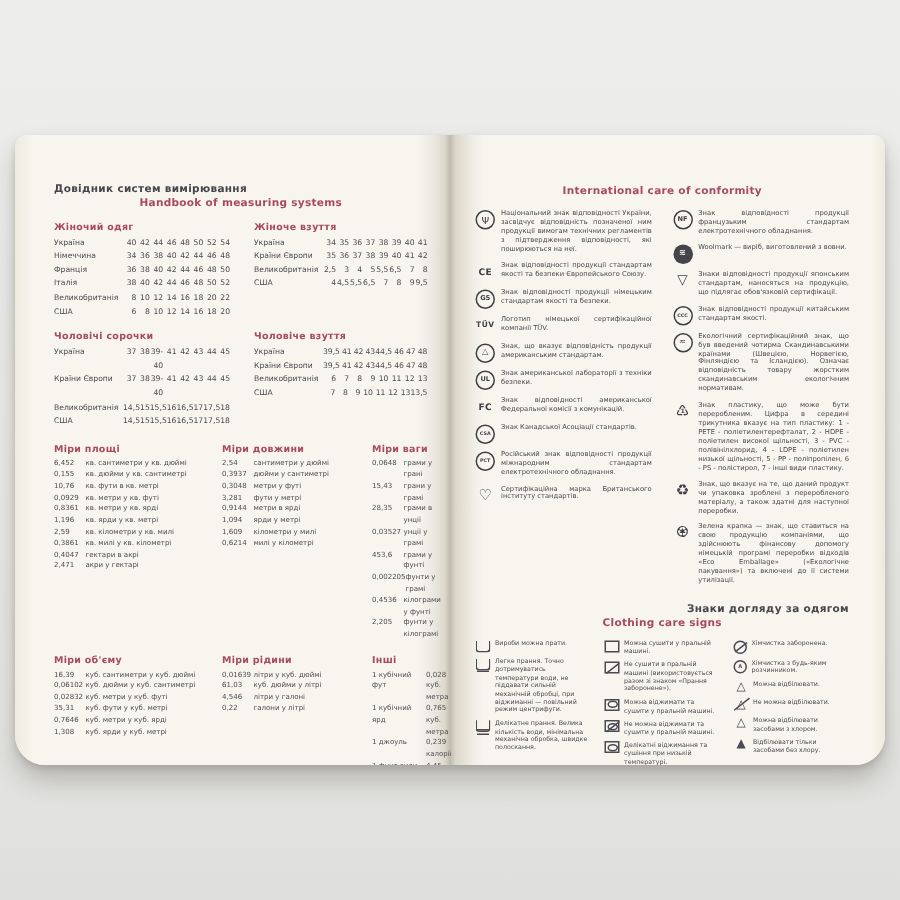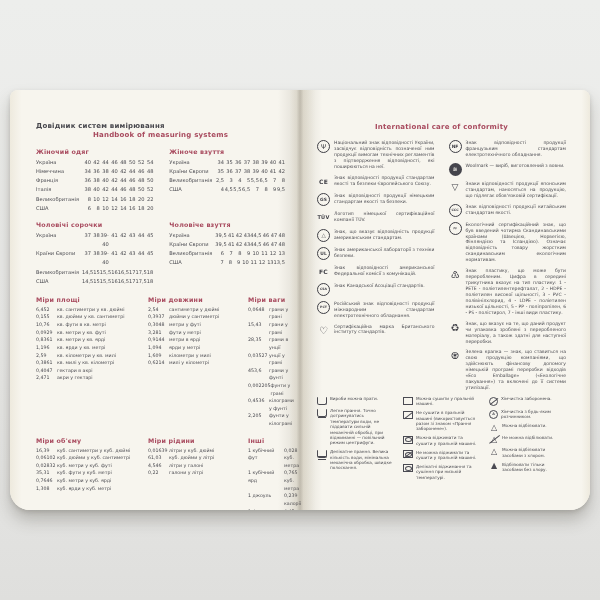--- a/index.html
+++ b/index.html
@@ -631,20 +631,24 @@
             <span class="mi ic-recycling-icon">♻</span>
             <span class="txt">Знак, що вказує на те, що даний продукт чи упаковка зроблені з переробленого матеріалу, а також здатні для наступної переробки.</span>
           </div>
           <div class="mark-item">
             <span class="mi ic-green-dot-icon">♼</span>
             <span class="txt">Зелена крапка — знак, що ставиться на свою продукцію компаніями, що здійснюють фінансову допомогу німецькій програмі переробки відходів «Eco Emballage» («Екологічне пакування») та включені до її системи утилізації.</span>
           </div>
           </div>
       </div>
 
+      <div class="care-header">
+        <div class="t-uk">Знаки догляду за одягом</div>
+        <div class="t-en">Clothing care signs</div>
+      </div>
 
       <div class="care-grid">
         <div>
 
           <div class="care-item">
             <span class="ci ic-washtub-icon"></span>
             <span class="txt">Вироби можна прати.</span>
           </div>
           <div class="care-item">
             <span class="ci ic-washtub-gentle-icon"></span>

